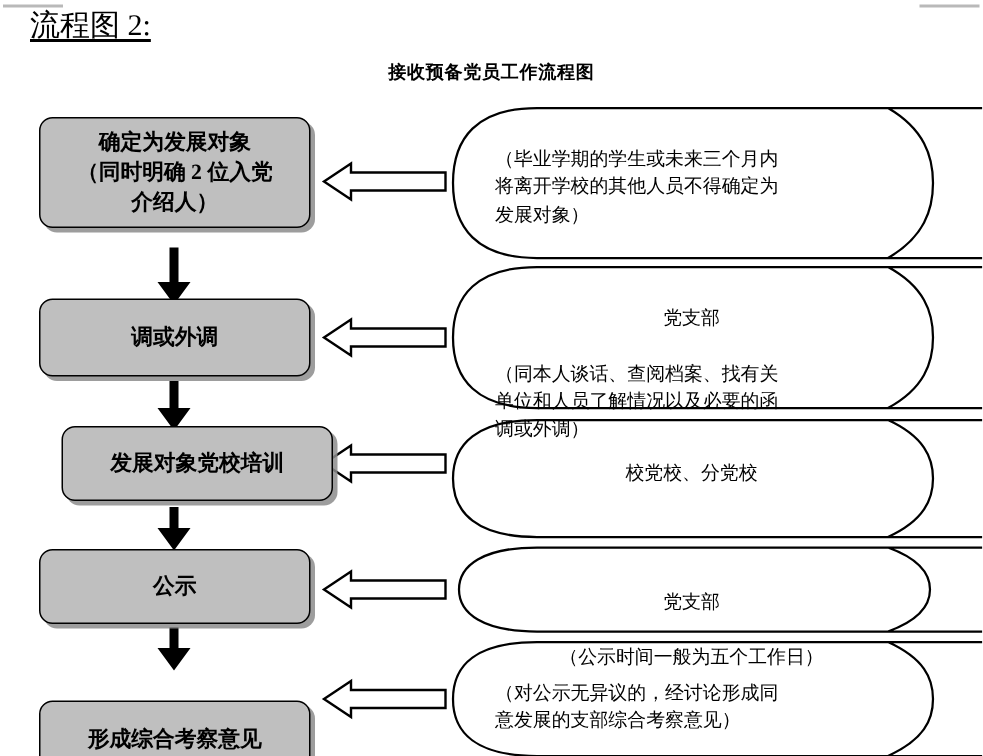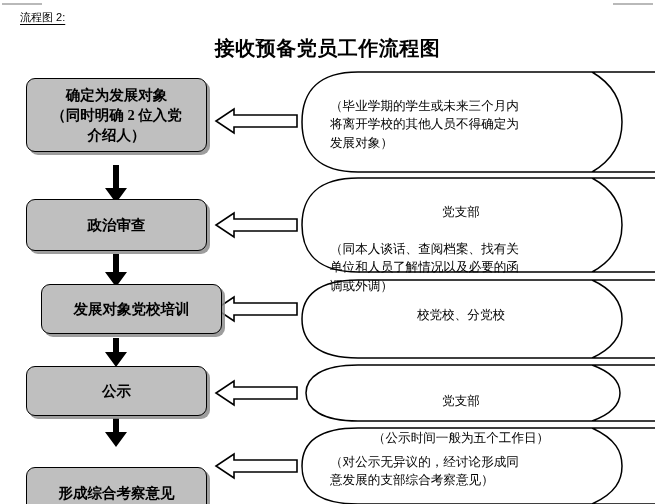--- a/index.html
+++ b/index.html
@@ -24,36 +24,36 @@
     background: #b9b9b9;
   }
   .crop-mark.left  { left: 2px;  width: 40px; }
   .crop-mark.right { right: 2px; width: 40px; }
 
   
   .caption {
     position: absolute;
     left: 20px;
     top: 8px;
-    font-size: 11px;
+    font-size: 20px;
     line-height: 19px;
-    font-family: Liberation Sans, sans-serif;
+    font-family: Liberation Serif, serif;
     text-decoration: underline;
     text-underline-offset: 3px;
     white-space: nowrap;
   }
 
   
   .title {
     position: absolute;
     left: 0;
     top: 36px;
     width: 655px;
     text-align: center;
-    font-size: 20px;
+    font-size: 12px;
     line-height: 24px;
     font-weight: bold;
     letter-spacing: 0.5px;
     font-family: "Liberation Serif", "DejaVu Serif", serif;
   }
 
   
   #flow {
     position: absolute;
     left: 0;
@@ -156,21 +156,21 @@
   </g>
 </svg>
 
 <div class="proc-box" style="top:78px; height:74px;">
   <div class="proc-label left-wrap">确定为发展对象
 （同时明确 2 位入党
 介绍人）</div>
 </div>
 
 <div class="proc-box" style="top:199px; height:52px;">
-  <div class="proc-label">政治审查</div>
+  <div class="proc-label">调或外调</div>
 </div>
 
 <div class="proc-box" style="top:284px; height:50px;margin-left:15px;">
   <div class="proc-label">发展对象党校培训</div>
 </div>
 
 <div class="proc-box" style="top:366px; height:50px;">
   <div class="proc-label">公示</div>
 </div>
 

